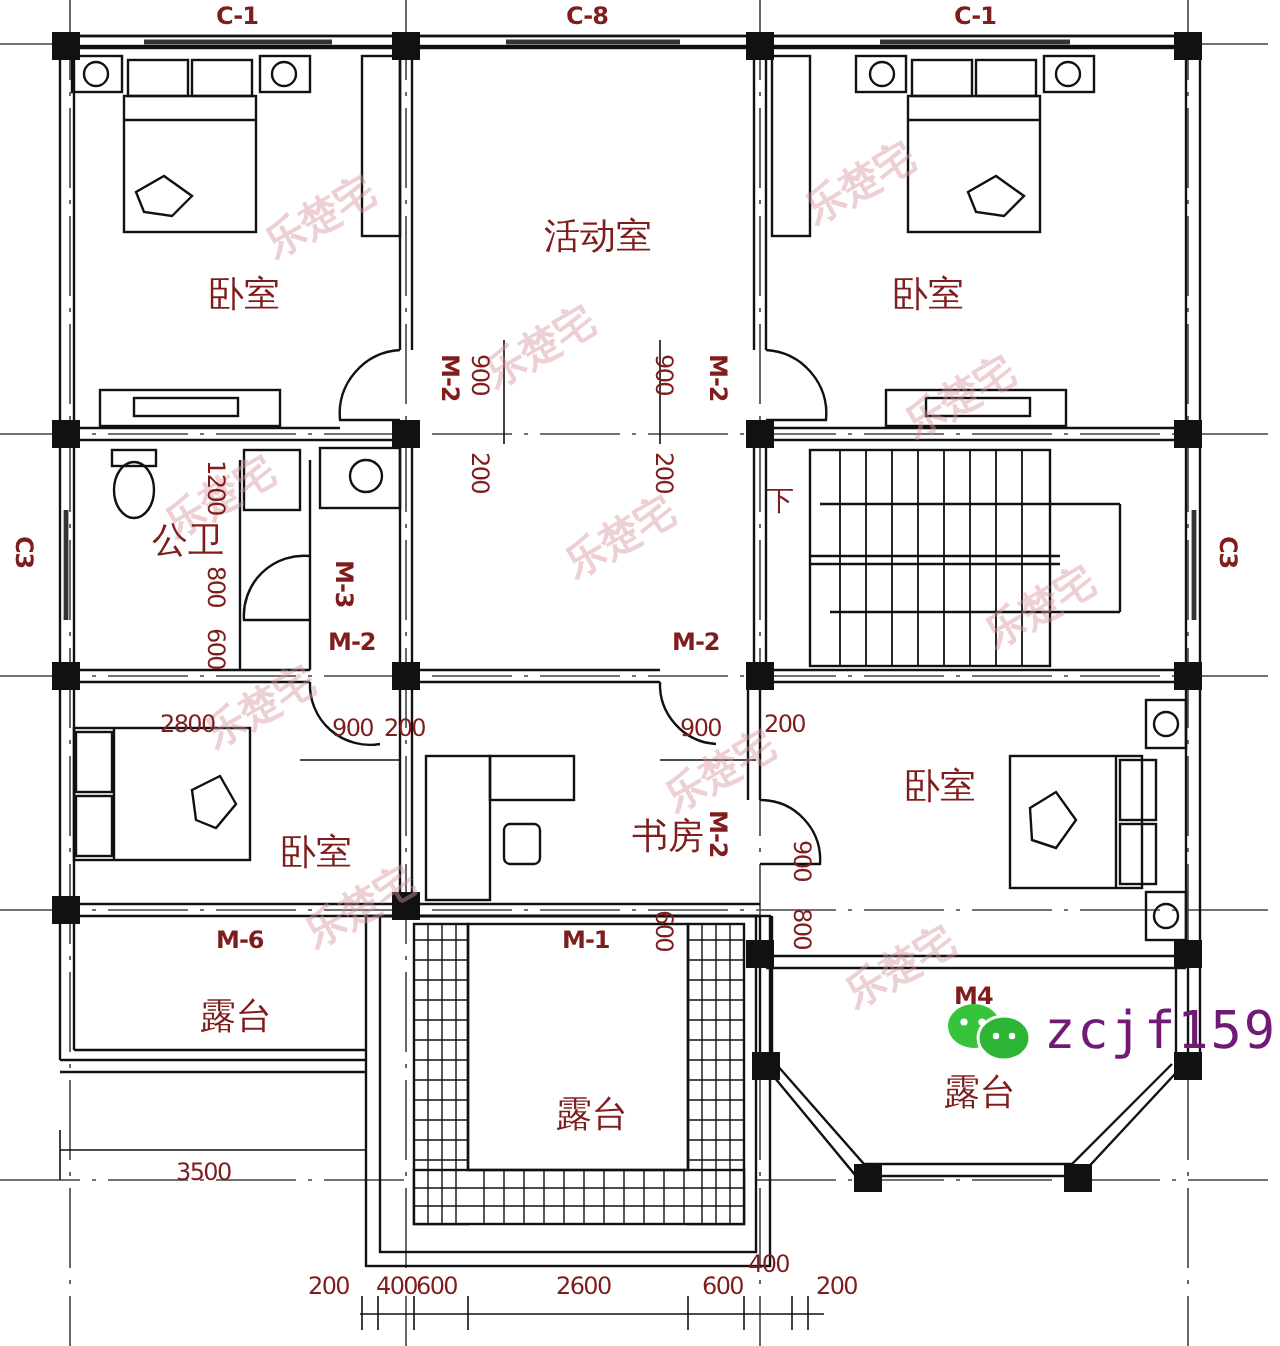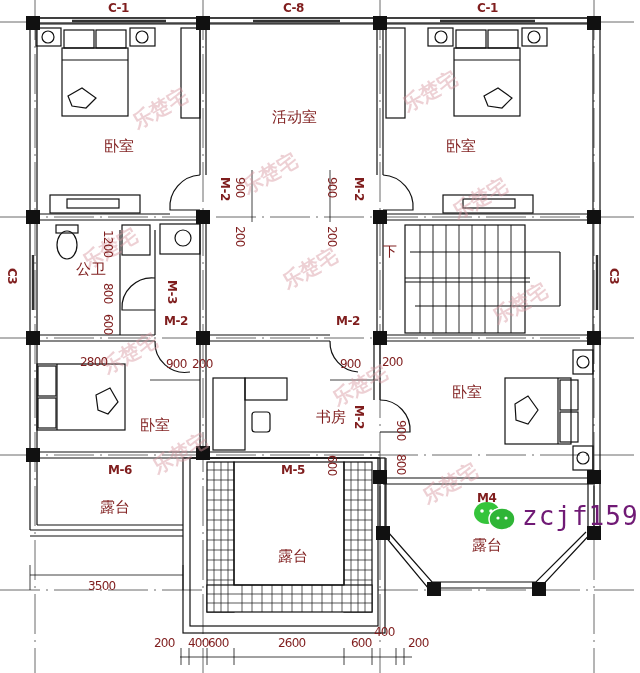--- a/index.html
+++ b/index.html
@@ -1,19 +1,19 @@
 <!DOCTYPE html>
 <html><head>
 <meta charset="utf-8">
 <style>
   html,body{margin:0;padding:0;background:#ffffff;}
   body{width:640px;height:673px;overflow:hidden;position:relative;font-family:"DejaVu Sans",sans-serif;}
   #plan{position:absolute;left:0;top:0;width:640px;height:673px;}
   .lbl{position:absolute;font-family:"DejaVu Sans",sans-serif;color:#7f1d1d;white-space:nowrap;line-height:1;}
-  .room{font-size:15px;}
+  .room{font-size:18px;}
   .tag{font-size:12px;font-weight:bold;letter-spacing:-0.5px;}
   .dim{font-size:12px;font-weight:normal;letter-spacing:-0.8px;}
   .vert{writing-mode:vertical-rl;}
   .wm{position:absolute;font-size:20px;font-weight:bold;color:rgba(214,150,160,0.45);transform:rotate(-30deg);white-space:nowrap;}
   .wechat{position:absolute;left:472px;top:500px;display:flex;align-items:center;}
   .wechat-text{font-family:"DejaVu Sans Mono",monospace;font-size:26px;color:#701a75;letter-spacing:1px;margin-left:4px;}
 </style>
 </head>
 <body>
 
@@ -309,21 +309,21 @@
 <span class="lbl tag vert" style="left:6px;top:268px;">C3</span>
 <span class="lbl tag vert" style="left:608px;top:268px;">C3</span>
 
 <span class="lbl tag vert" style="left:219px;top:177px;">M-2</span>
 <span class="lbl tag vert" style="left:353px;top:177px;">M-2</span>
 <span class="lbl tag vert" style="left:166px;top:280px;">M-3</span>
 <span class="lbl tag" style="left:164px;top:315px;">M-2</span>
 <span class="lbl tag" style="left:336px;top:315px;">M-2</span>
 <span class="lbl tag vert" style="left:353px;top:405px;">M-2</span>
 <span class="lbl tag" style="left:108px;top:464px;">M-6</span>
-<span class="lbl tag" style="left:281px;top:464px;">M-5</span>
+<span class="lbl tag" style="left:281px;top:464px;">M-1</span>
 <span class="lbl tag" style="left:477px;top:492px;">M4</span>
 
 <span class="lbl dim vert" style="left:234px;top:177px;">900</span>
 <span class="lbl dim vert" style="left:234px;top:226px;">200</span>
 <span class="lbl dim vert" style="left:326px;top:177px;">900</span>
 <span class="lbl dim vert" style="left:326px;top:226px;">200</span>
 <span class="lbl dim vert" style="left:102px;top:230px;">1200</span>
 <span class="lbl dim vert" style="left:102px;top:283px;">800</span>
 <span class="lbl dim vert" style="left:102px;top:314px;">600</span>
 <span class="lbl dim" style="left:80px;top:356px;">2800</span>

